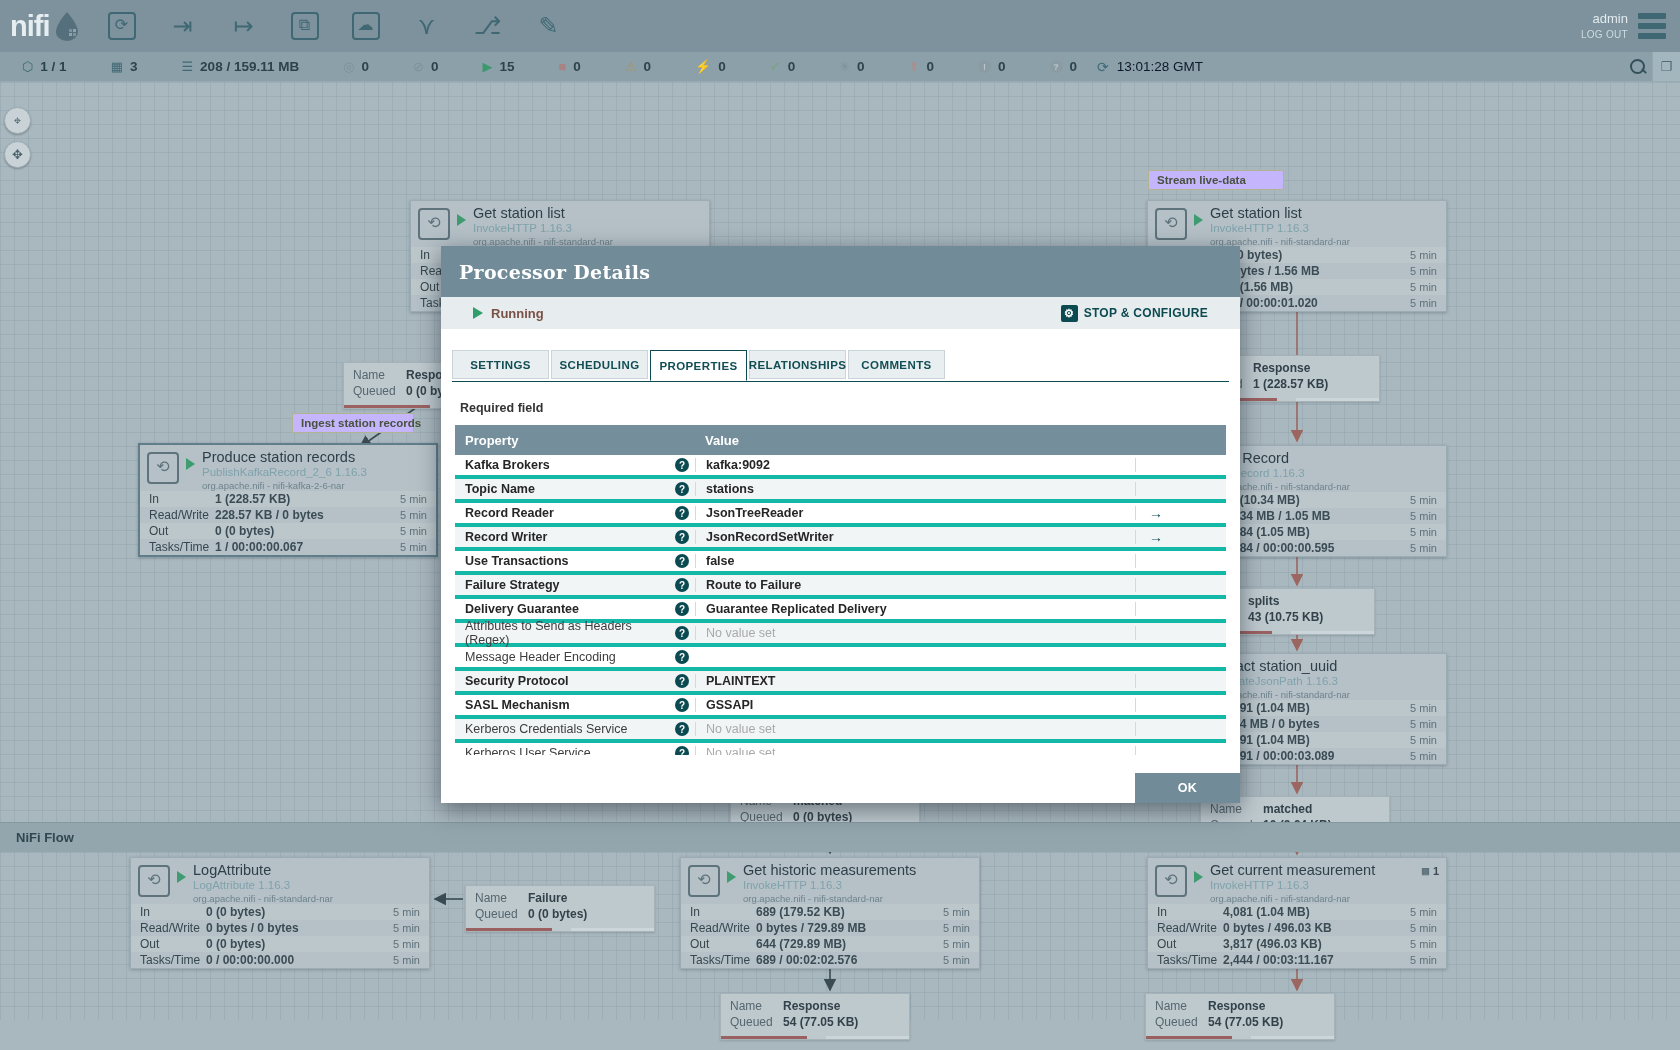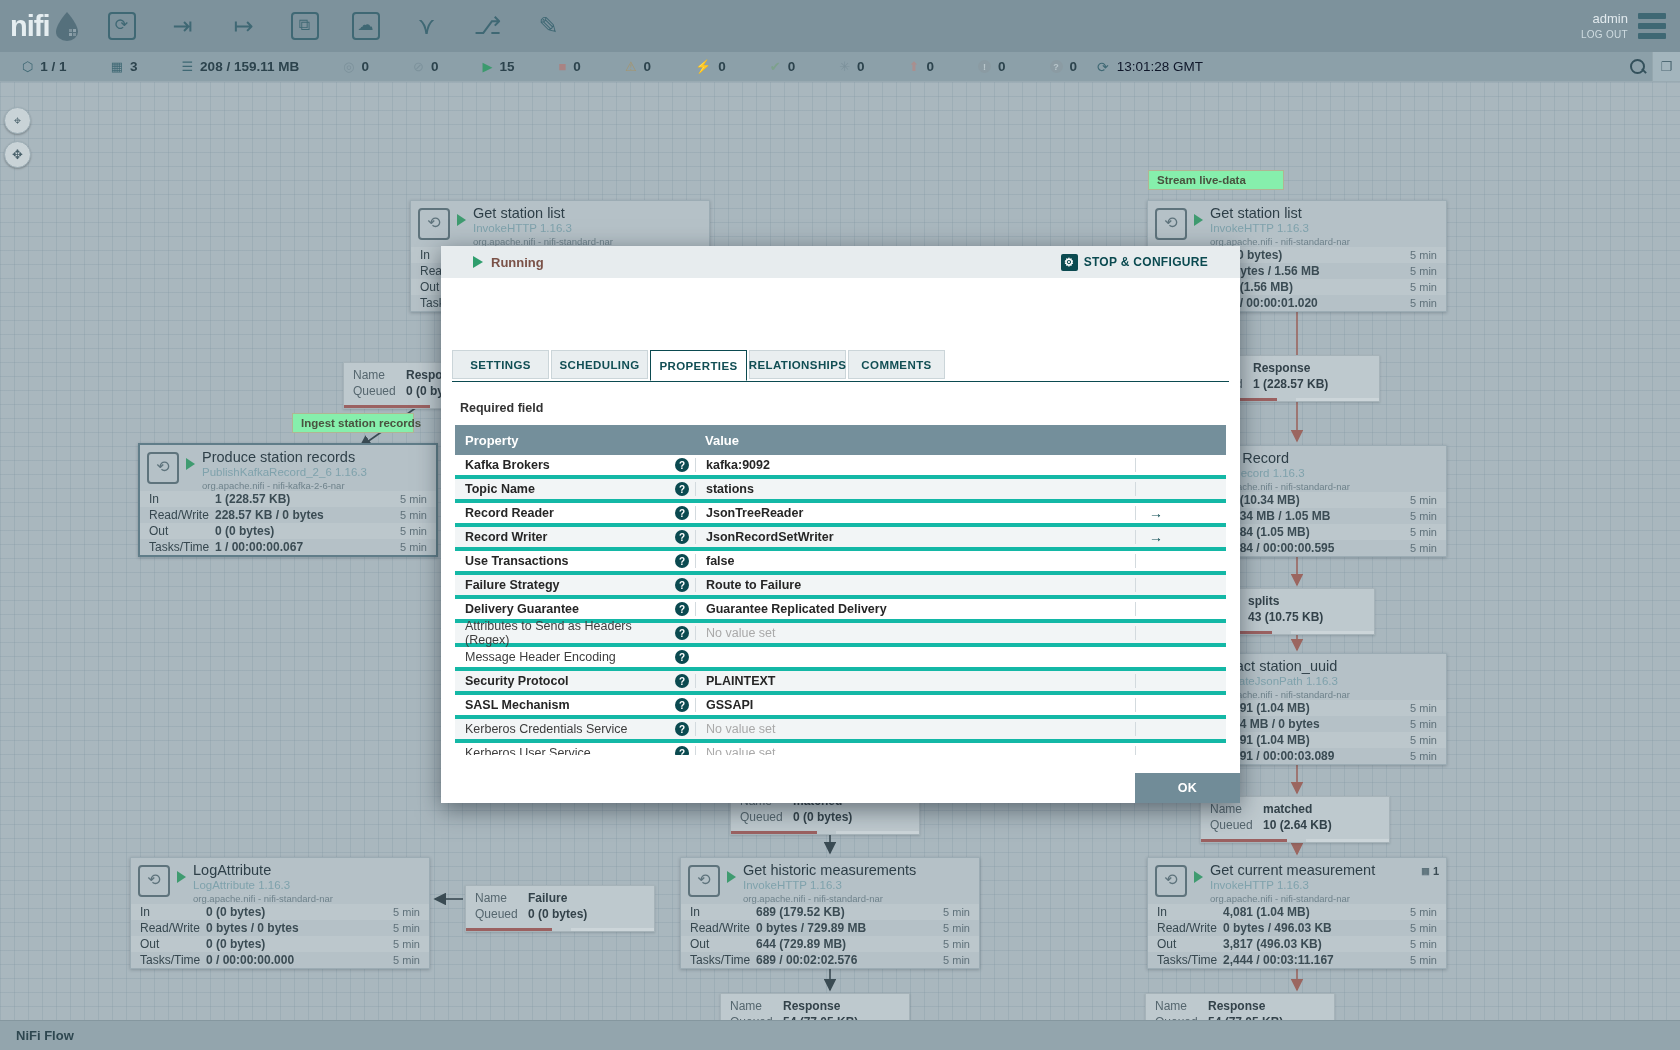--- a/index.html
+++ b/index.html
@@ -1,17 +1,17 @@
 <!DOCTYPE html>
 <html><head>
 <meta charset="utf-8">
 <style>
   html,body{margin:0;padding:0;}
   body{width:1680px;height:1050px;overflow:hidden;background:#a9b7be;font-family:"Liberation Sans",sans-serif;}
-  #app{position:relative;width:1680px;height:1050px;}
+  #app{position:relative;width:1680px;height:852px;}
 
   
   .top-header{position:absolute;left:0;top:0;width:1680px;height:52px;background:#7d929c;display:flex;align-items:center;z-index:6;}
   .logo{display:flex;align-items:baseline;margin-left:10px;}
   .logo-text{font-size:29px;font-weight:700;color:#e6eef1;letter-spacing:-1px;}
   .logo-drop{width:26px;height:30px;margin-left:4px;align-self:center;}
   .toolbar{display:flex;margin-left:28px;gap:33px;}
   .tb-icon{font-size:24px;color:#3f6874;width:28px;text-align:center;cursor:grab;}
   .tb-icon.boxed{border:2px solid #3f6874;border-radius:4px;font-size:16px;line-height:22px;width:24px;height:24px;}
   .user-area{margin-left:auto;text-align:right;line-height:1.35;margin-right:10px;}
@@ -61,21 +61,21 @@
   .pm{margin-left:auto;color:#5f717a;font-size:11px;}
 
   .clabel{position:absolute;width:190px;background:#bec9ce;border:1px solid #a6b3b9;box-shadow:0 1px 2px rgba(40,55,65,.2);padding:4px 9px 9px;z-index:3;box-sizing:border-box;cursor:pointer;}
   .crow{display:flex;font-size:12px;line-height:16px;color:#55666e;gap:9px;white-space:nowrap;}
   .crow b{color:#33424a;font-weight:700;}
   .crow .fword{width:44px;}
   .cbars{position:absolute;left:0;bottom:0;width:100%;height:3px;display:flex;}
   .cbar-r{width:46%;background:#9b6161;}
   .cbar-g{width:44%;background:#ccd5d9;margin-left:auto;}
 
-  .ylabel{position:absolute;background:#86efac;border:1px solid #b0b494;font-size:11.5px;font-weight:700;color:#49523f;display:flex;align-items:center;padding:0 8px;height:20px;box-sizing:border-box;z-index:3;white-space:nowrap;cursor:pointer;}
+  .ylabel{position:absolute;background:#c4b5fd;border:1px solid #b0b494;font-size:11.5px;font-weight:700;color:#49523f;display:flex;align-items:center;padding:0 8px;height:20px;box-sizing:border-box;z-index:3;white-space:nowrap;cursor:pointer;}
 
   
   .bottom-bar{position:absolute;left:0;bottom:0;width:1680px;height:30px;background:#93a5ad;border-top:1px solid #85979f;display:flex;align-items:center;z-index:5;box-sizing:border-box;}
   .breadcrumb{margin-left:16px;font-size:13px;font-weight:700;color:#2e4750;cursor:pointer;}
 
   
   .modal{position:absolute;left:441px;top:246px;width:799px;height:557px;background:#fff;box-shadow:0 6px 22px rgba(15,25,35,.5);z-index:10;}
   .m-header{height:51px;background:#718c98;color:#fff;display:flex;align-items:center;padding-left:18px;font-family:"DejaVu Serif",serif;font-size:19px;font-weight:700;letter-spacing:.3px;}
   .m-status{height:32px;background:#e7ecee;display:flex;align-items:center;padding:0 32px;}
   .m-run-tri{width:0;height:0;border-left:10px solid #2f9e6d;border-top:6px solid transparent;border-bottom:6px solid transparent;margin-right:8px;}
@@ -229,20 +229,23 @@
         </div>
       <div class="corner-btn">❐</div>
     </div>
   </div>
 
   <div class="bottom-bar">
     <span class="breadcrumb">NiFi Flow</span>
   </div>
 
   <div class="modal">
+    <div class="m-header">
+      <span>Processor Details</span>
+    </div>
     <div class="m-status">
       <span class="m-run-tri"></span>
       <span class="m-status-text">Running</span>
       <span class="m-action">
         <span class="gear-badge">⚙</span>
         <span>STOP &amp; CONFIGURE</span>
       </span>
     </div>
     <div class="m-tabs" id="modal-tabs">
         <div class="m-tab">SETTINGS</div>

